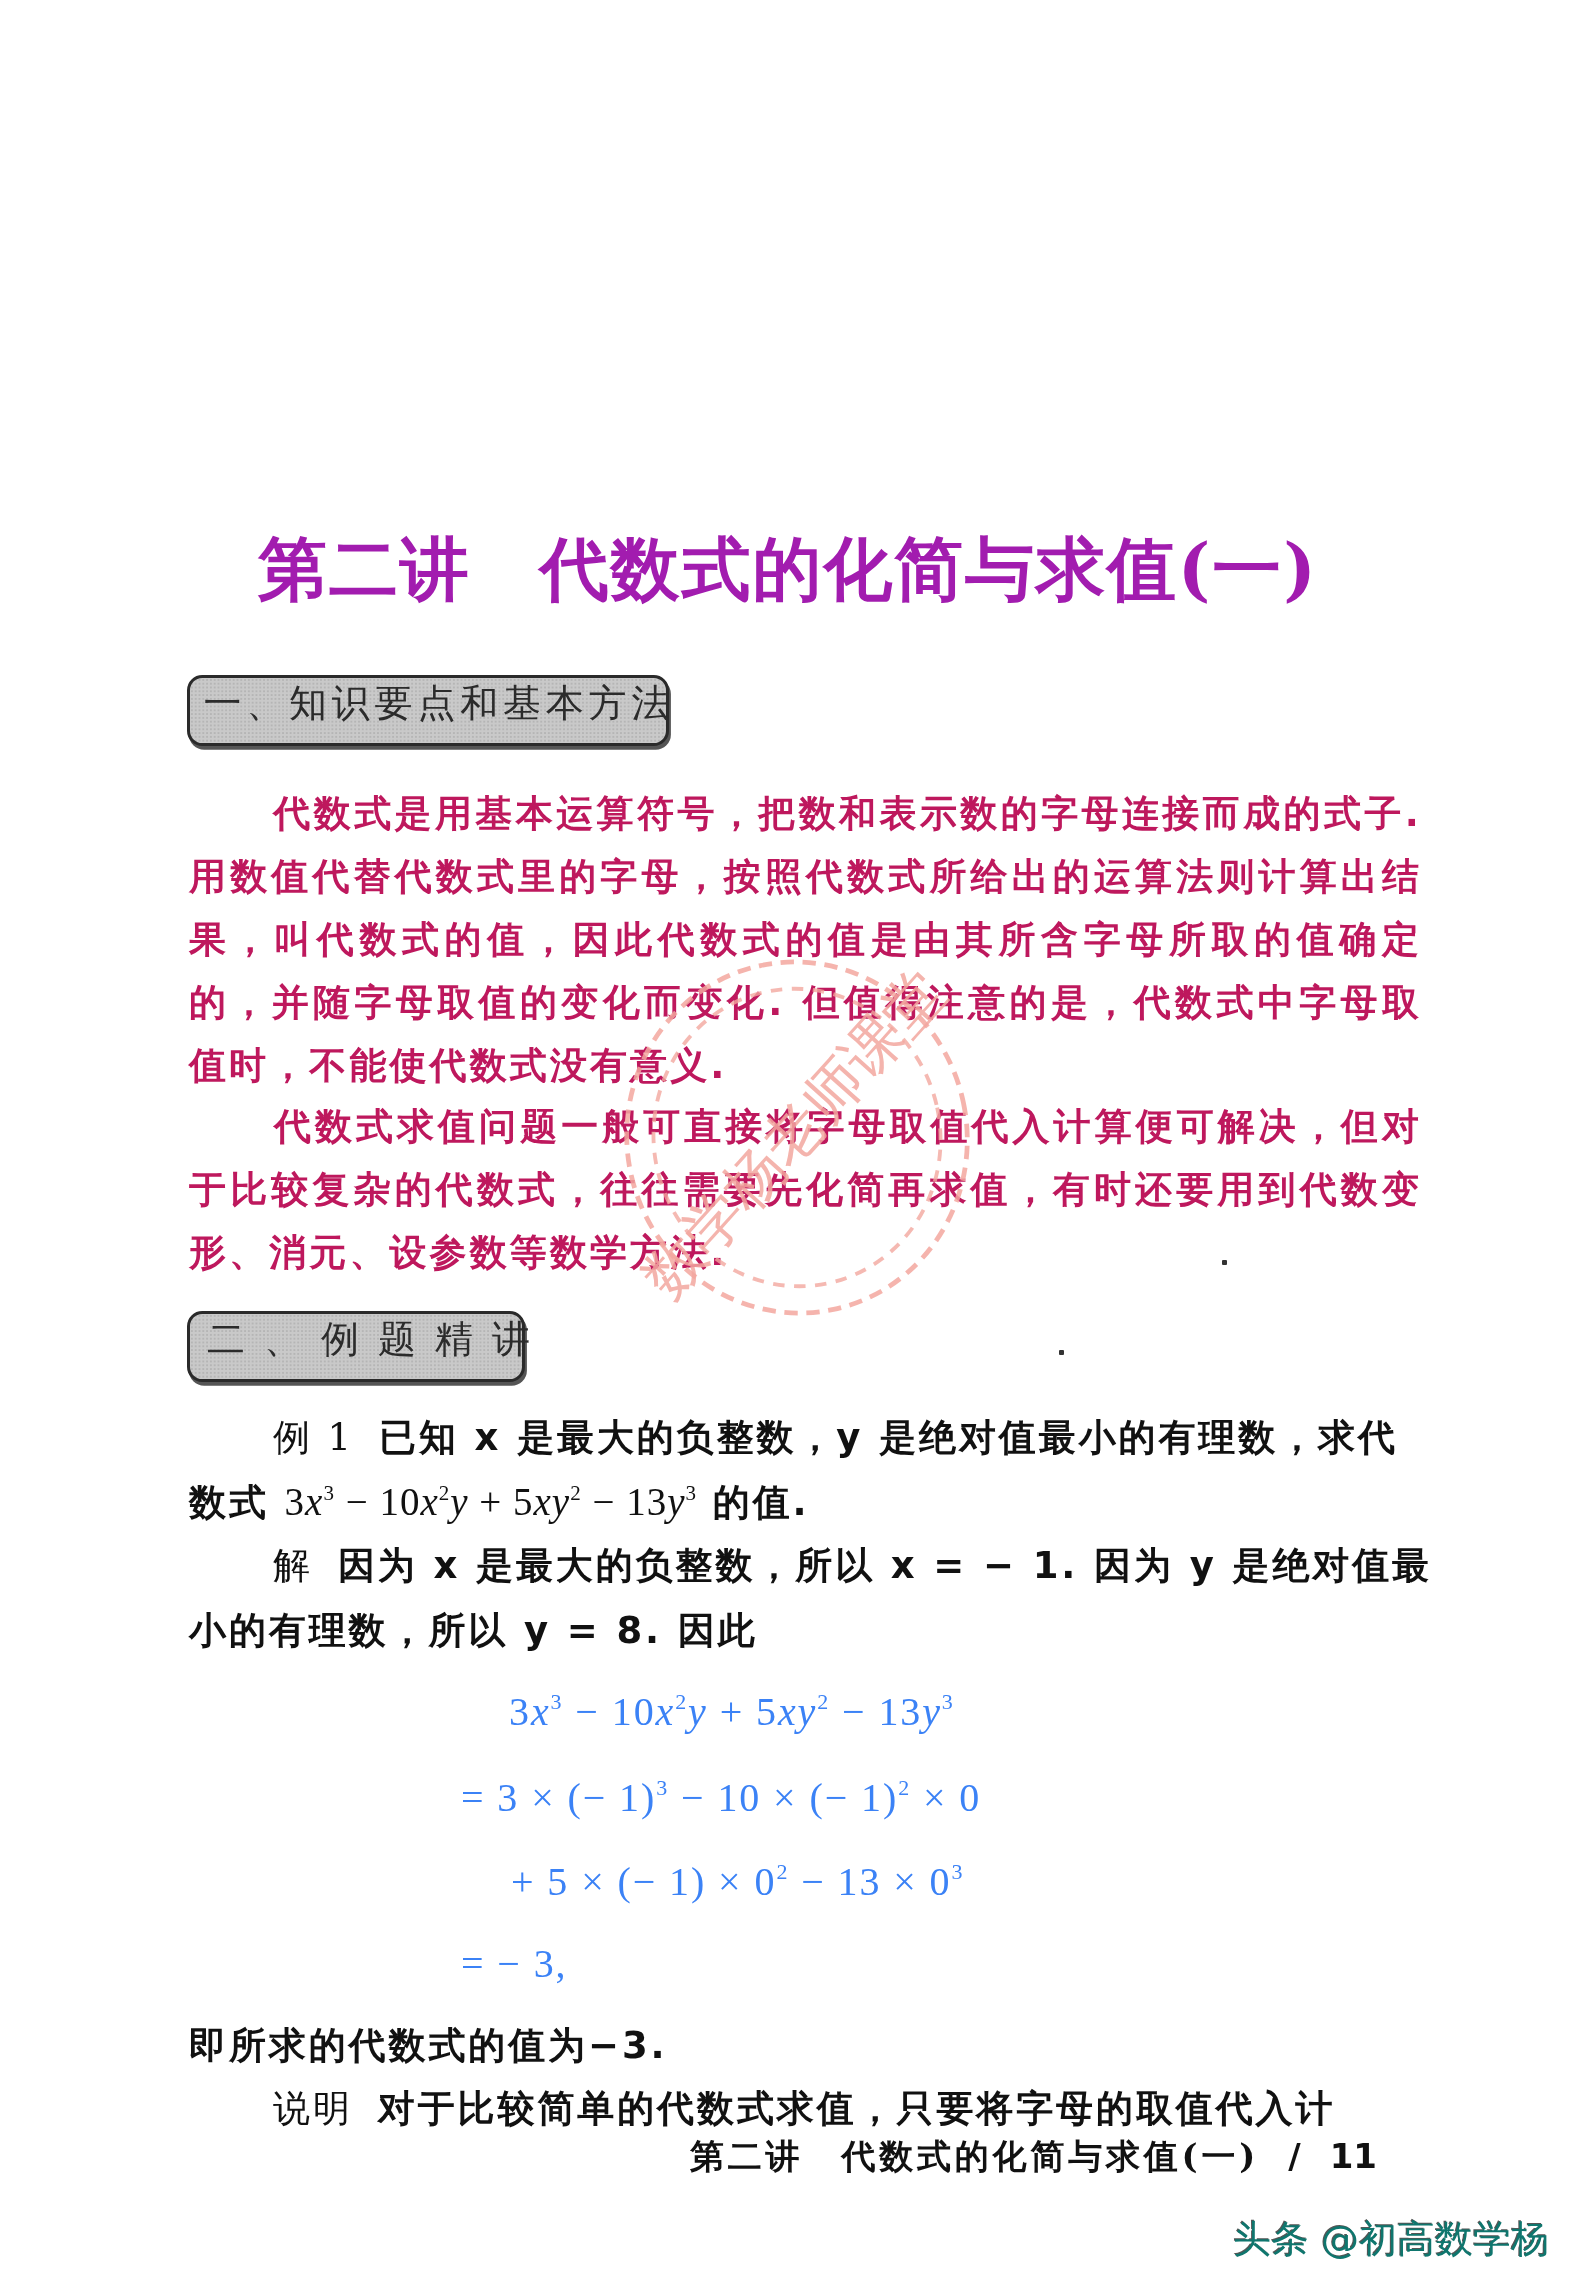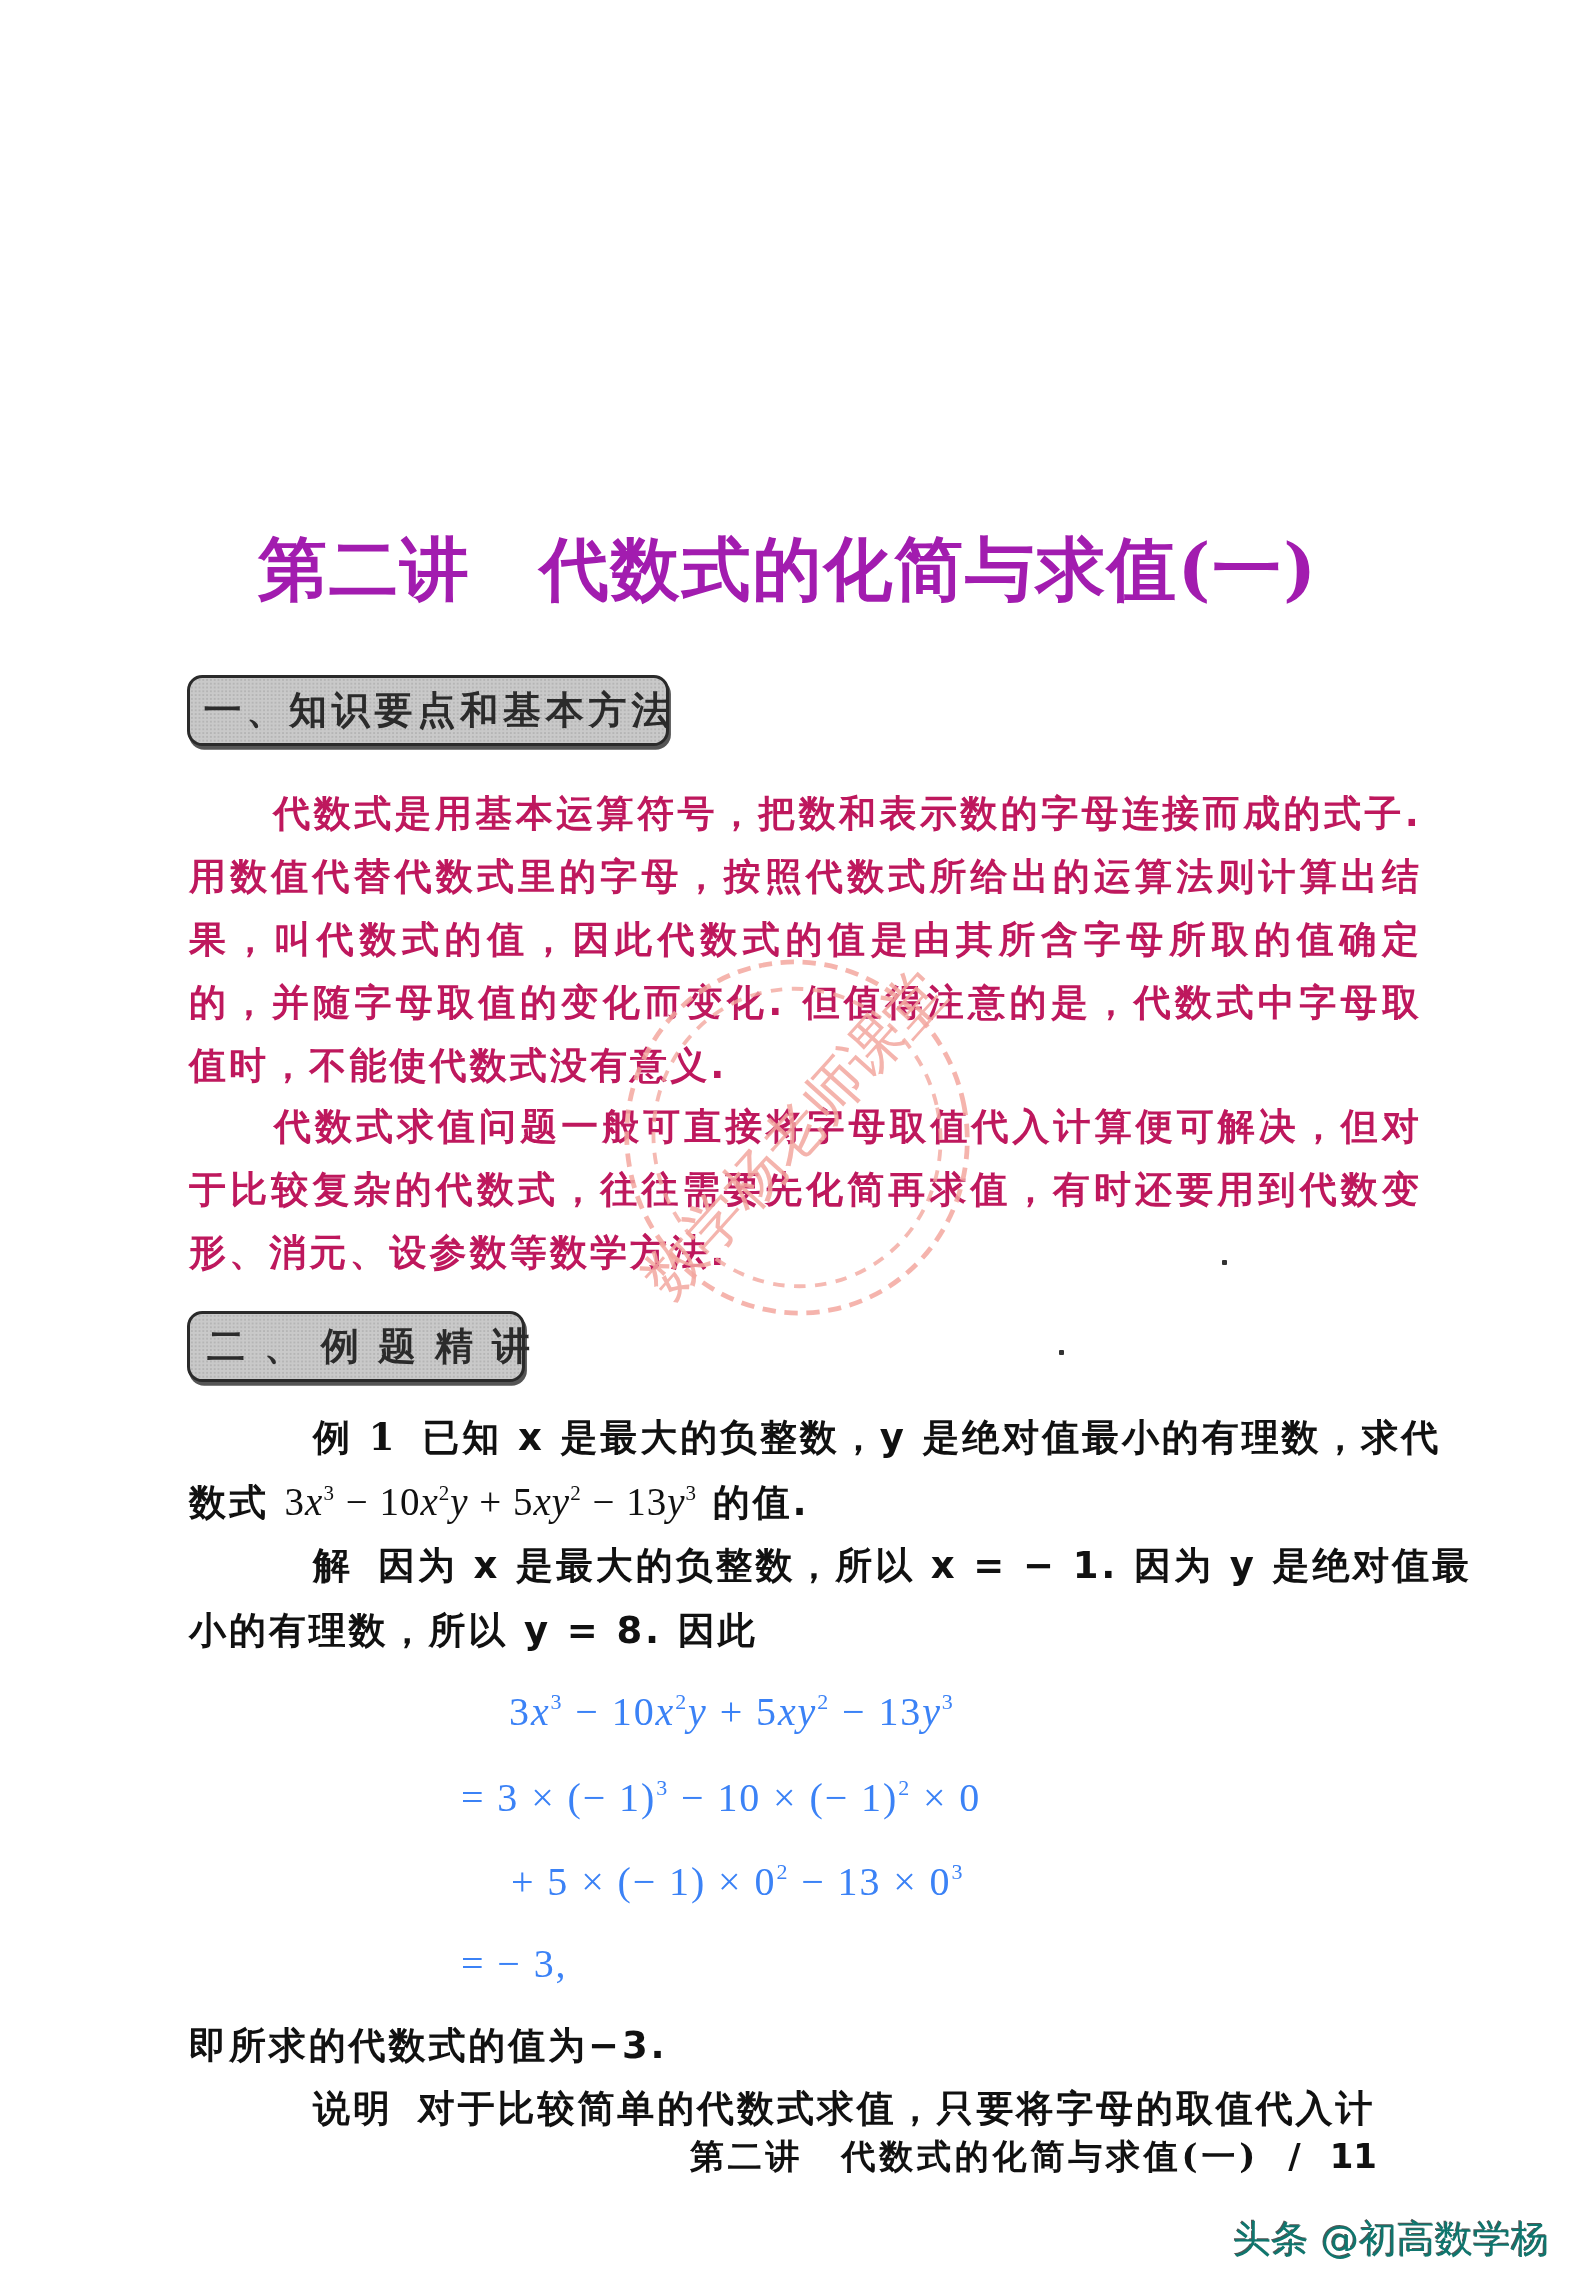--- a/index.html
+++ b/index.html
@@ -13,36 +13,36 @@
     font-family: "DejaVu Serif", serif; font-weight: bold; font-size: 69px;
     letter-spacing: 1.9px; white-space: nowrap; color: #a21caf;
   }
   .chapter-title .gap { display: inline-block; width: 69px; }
   .section-box {
     border: 3.8px solid #2a2a2a; border-radius: 15.3px;
     background: #c9c9c9;
     background-image: radial-gradient(#b5b5b5 1px, transparent 1.1px);
     background-size: 3.8px 3.8px;
     box-shadow: 1.9px 3.8px 0 #555;
-    font-weight: bold; color: #2b2b2b; white-space: nowrap;
-    display: flex; align-items: center; box-sizing: border-box;
+    font-weight: normal; color: #2b2b2b; white-space: nowrap;
+    display: flex; align-items: flex-start; box-sizing: border-box;
   }
   .sec1 { left: 187px; top: 675px; width: 482px; height: 71px; font-size: 38px; padding-left: 13.4px; letter-spacing: 4.8px; }
   .sec2 { left: 187px; top: 1311px; width: 338px; height: 71px; font-size: 38px; padding-left: 17px; letter-spacing: 19px; }
   .para {
     left: 189px; width: 1233px; font-size: 37px; font-weight: bold;
     line-height: 63px; text-align: justify; text-align-last: left;
     letter-spacing: 3.1px; color: #be185d;
   }
   .para .indent { display: inline-block; width: 84px; }
   .p1 { top: 782px; }
   .p2 { top: 1095px; }
   .ex-line { left: 189px; width: 1233px; font-size: 37px; font-weight: bold; letter-spacing: 2.9px; white-space: nowrap; }
   .ex-label { display: inline-block; width: 84px; }
-  .ex-head { font-family: "DejaVu Serif", serif; font-weight: 700; margin-right: 25px; margin-left: 40px; }
+  .ex-head { font-family: "DejaVu Serif", serif; font-weight: 400; margin-right: 25px; }
   .math { font-family: "Liberation Serif", "DejaVu Serif", serif; font-weight: normal; font-size: 39px; letter-spacing: 1px; }
   .math i { font-style: italic; }
   .math sup { font-size: 21px; vertical-align: 15.3px; line-height: 0; }
   .eq-line {
     font-family: "Liberation Serif", "DejaVu Serif", serif; font-size: 40px; white-space: nowrap;
     letter-spacing: 1.9px; color: #3b82f6;
   }
   .eq-line i { font-style: italic; }
   .eq-line sup { font-size: 22px; vertical-align: 16.3px; line-height: 0; }
   .footer-running {

